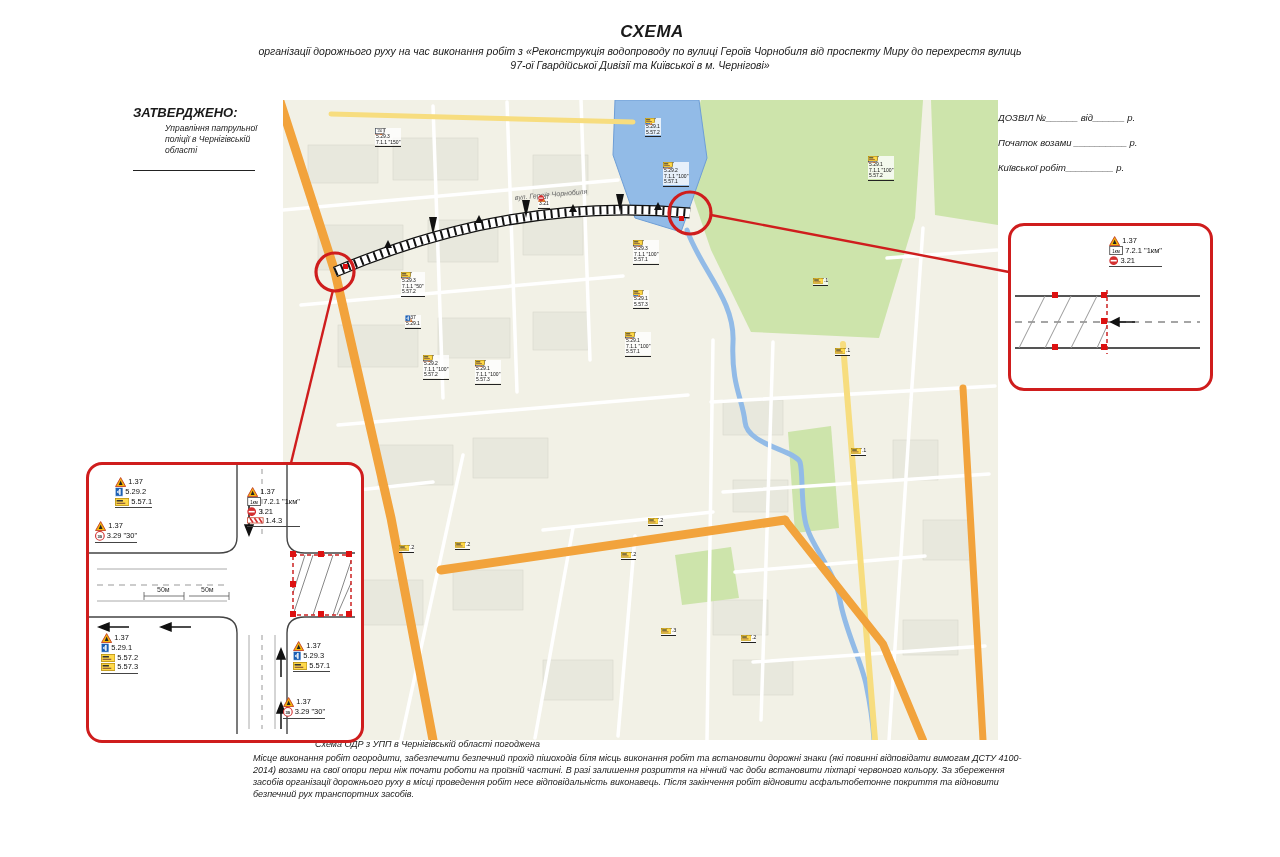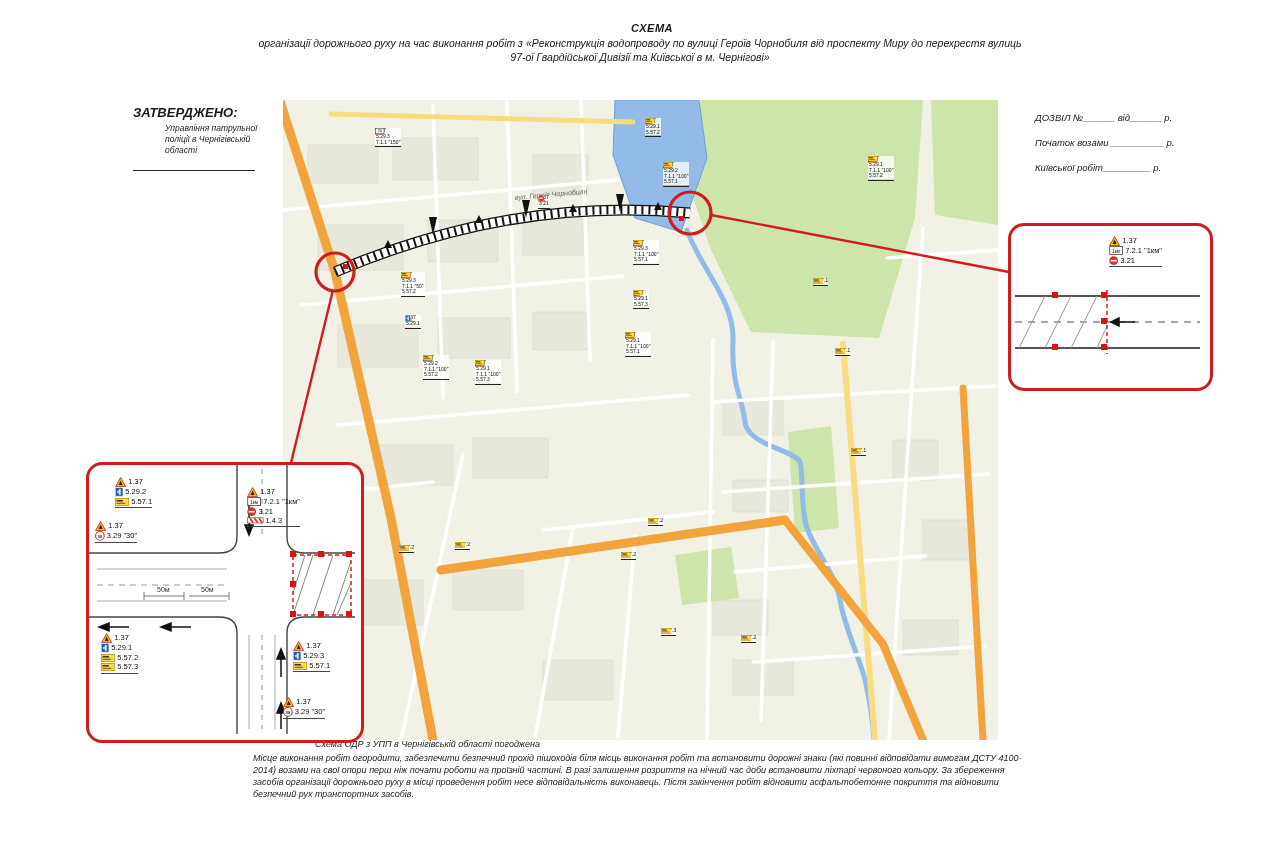--- a/index.html
+++ b/index.html
@@ -1,29 +1,29 @@
 <!DOCTYPE html>
 <html><head>
 <meta charset="utf-8">
 <style>
   html,body{margin:0;padding:0;background:#fff;}
   #page{position:relative;width:1280px;height:857px;background:#fff;overflow:hidden;
         font-family:"Liberation Sans", sans-serif;color:#1a1a1a;}
   
   #title-block{position:absolute;left:0;right:0;top:22px;text-align:center;font-style:italic;}
-  #title-heading{font-size:11px;font-weight:bold;letter-spacing:.5px;padding-left:24px;}
+  #title-heading{font-size:17px;font-weight:bold;letter-spacing:.5px;padding-left:24px;}
   #title-subtitle{margin:3px auto 0;max-width:775px;font-size:10.5px;line-height:1.32;}
   
   #approved{position:absolute;left:133px;top:105px;width:132px;font-style:italic;}
   #approved .hd{font-size:13px;font-weight:bold;}
   #approved .org{font-size:8.5px;margin-top:3px;line-height:1.3;margin-left:32px;}
   #approved .sig{margin-top:14px;border-bottom:1.5px solid #222;width:122px;height:0;}
   
   #permit{position:absolute;left:998px;top:112px;width:185px;font-style:italic;font-size:9.5px;}
-  #permit .row{margin-bottom:14px;white-space:nowrap;padding-left:37px;}
+  #permit .row{margin-bottom:14px;white-space:nowrap;}
   
   #map{position:absolute;left:283px;top:100px;width:715px;height:640px;}
   #map svg{position:absolute;left:0;top:0;}
   .map-marker{position:absolute;z-index:3;font-size:5px;line-height:1.15;
               border-bottom:1px solid #222;padding-bottom:1px;font-style:normal;}
   .map-plate{position:absolute;z-index:3;font-size:5.5px;line-height:1;display:flex;
              align-items:center;gap:1px;border-bottom:1px solid #222;padding-bottom:1px;
              background:rgba(255,255,255,.72);font-style:normal;}
   .srow{display:flex;align-items:center;gap:2px;}
   .map-marker .srow{background:rgba(255,255,255,.78);padding:0 1px;}

